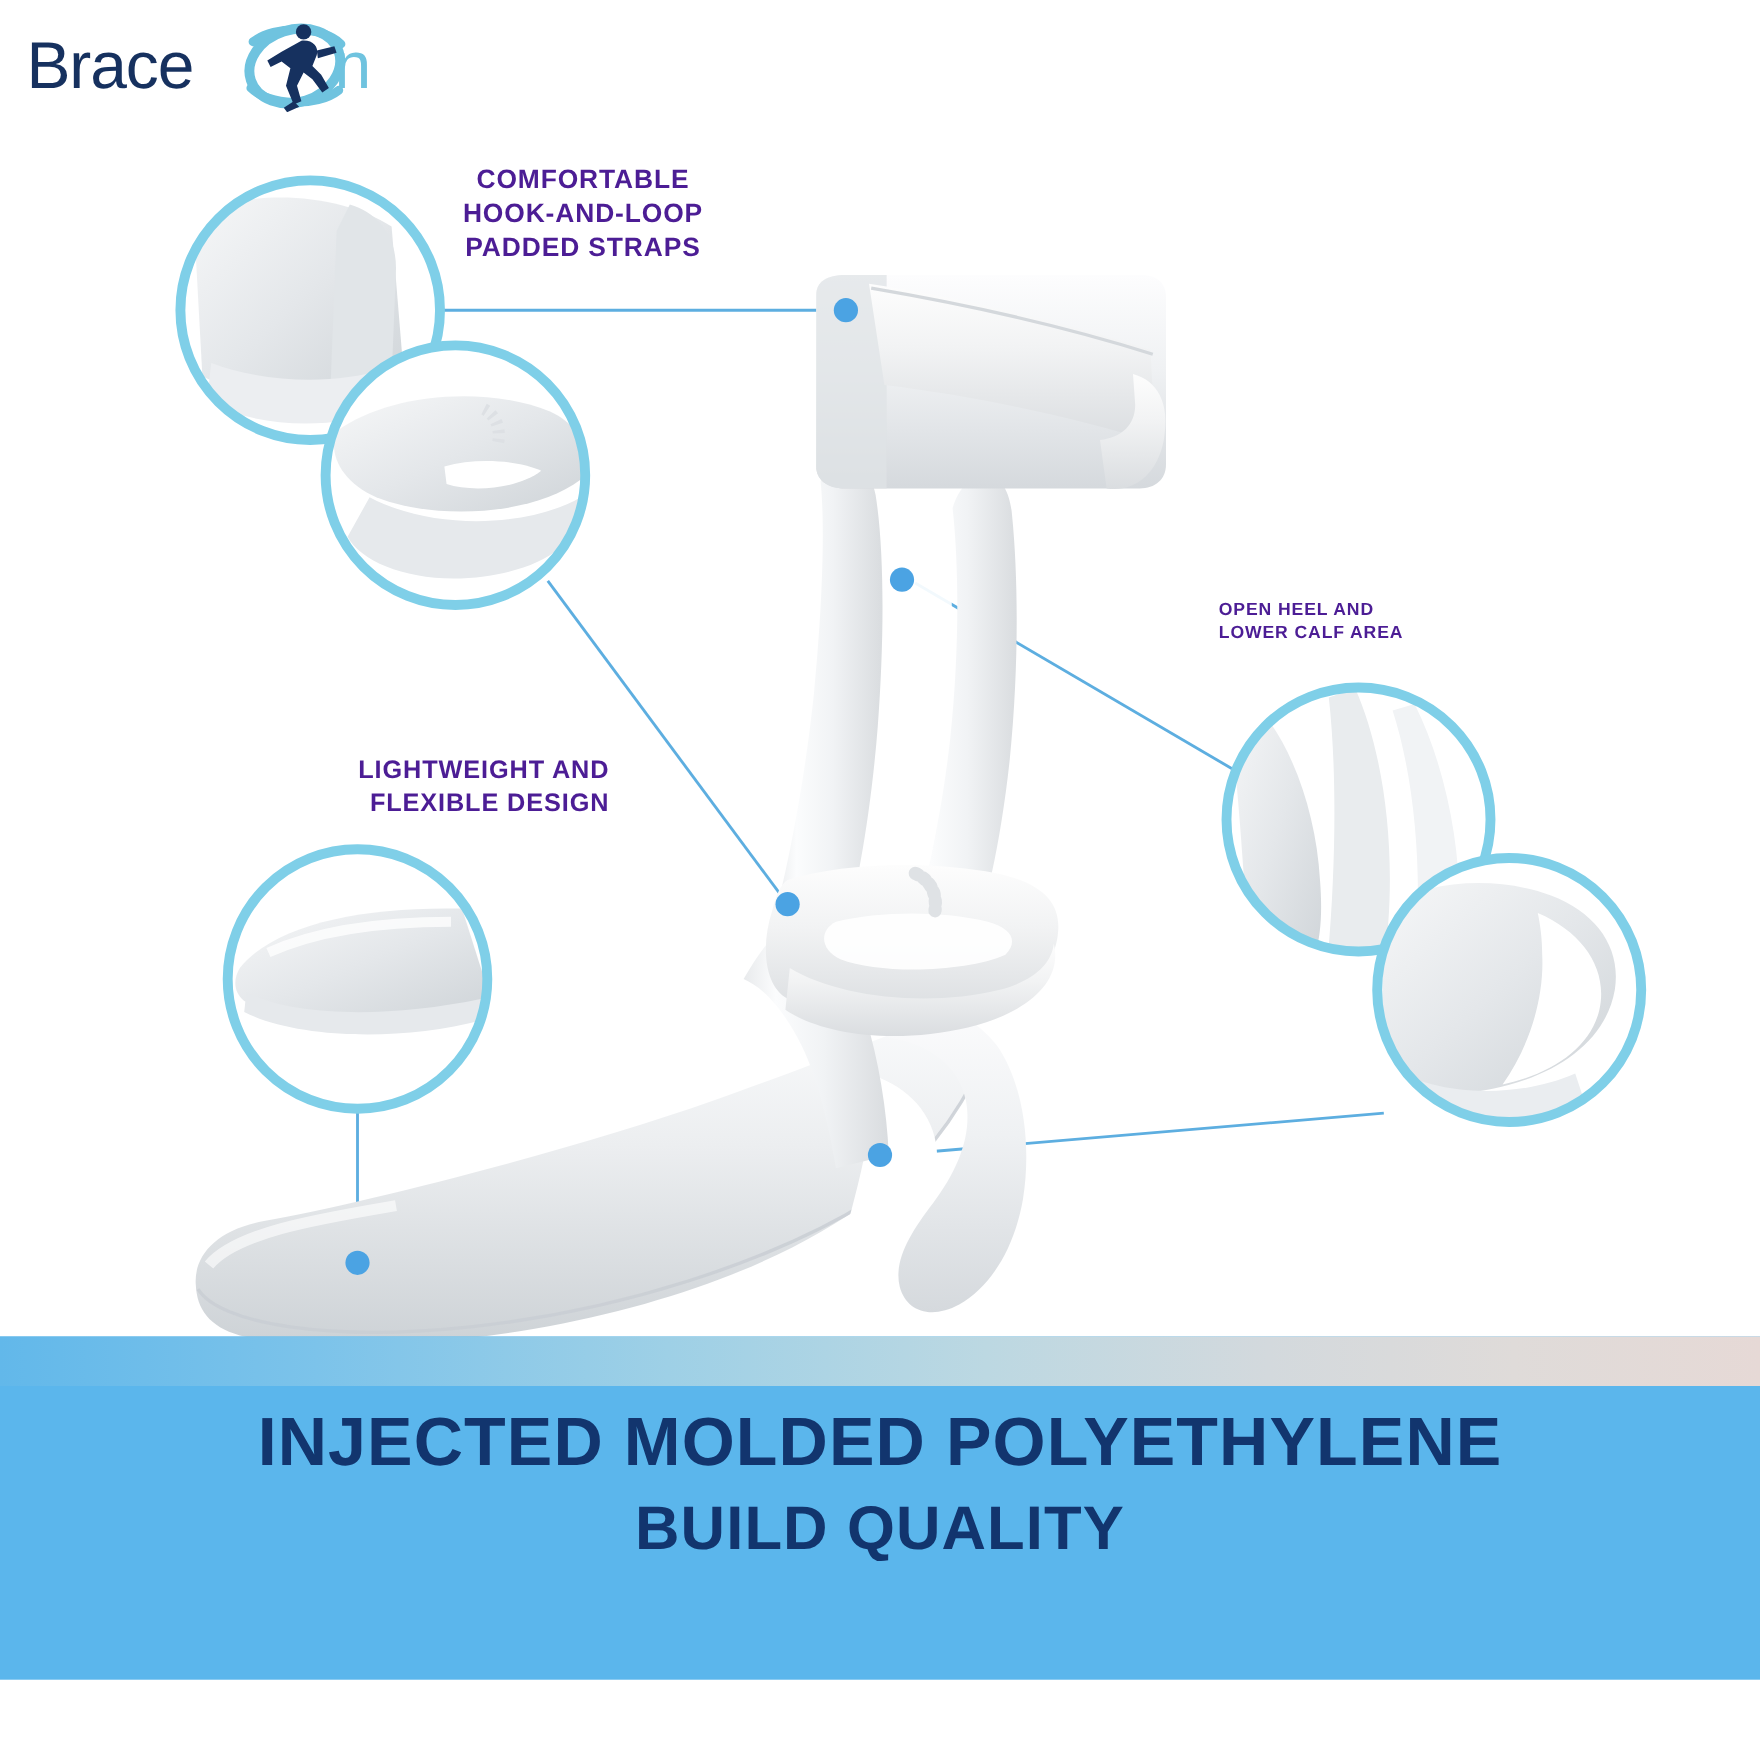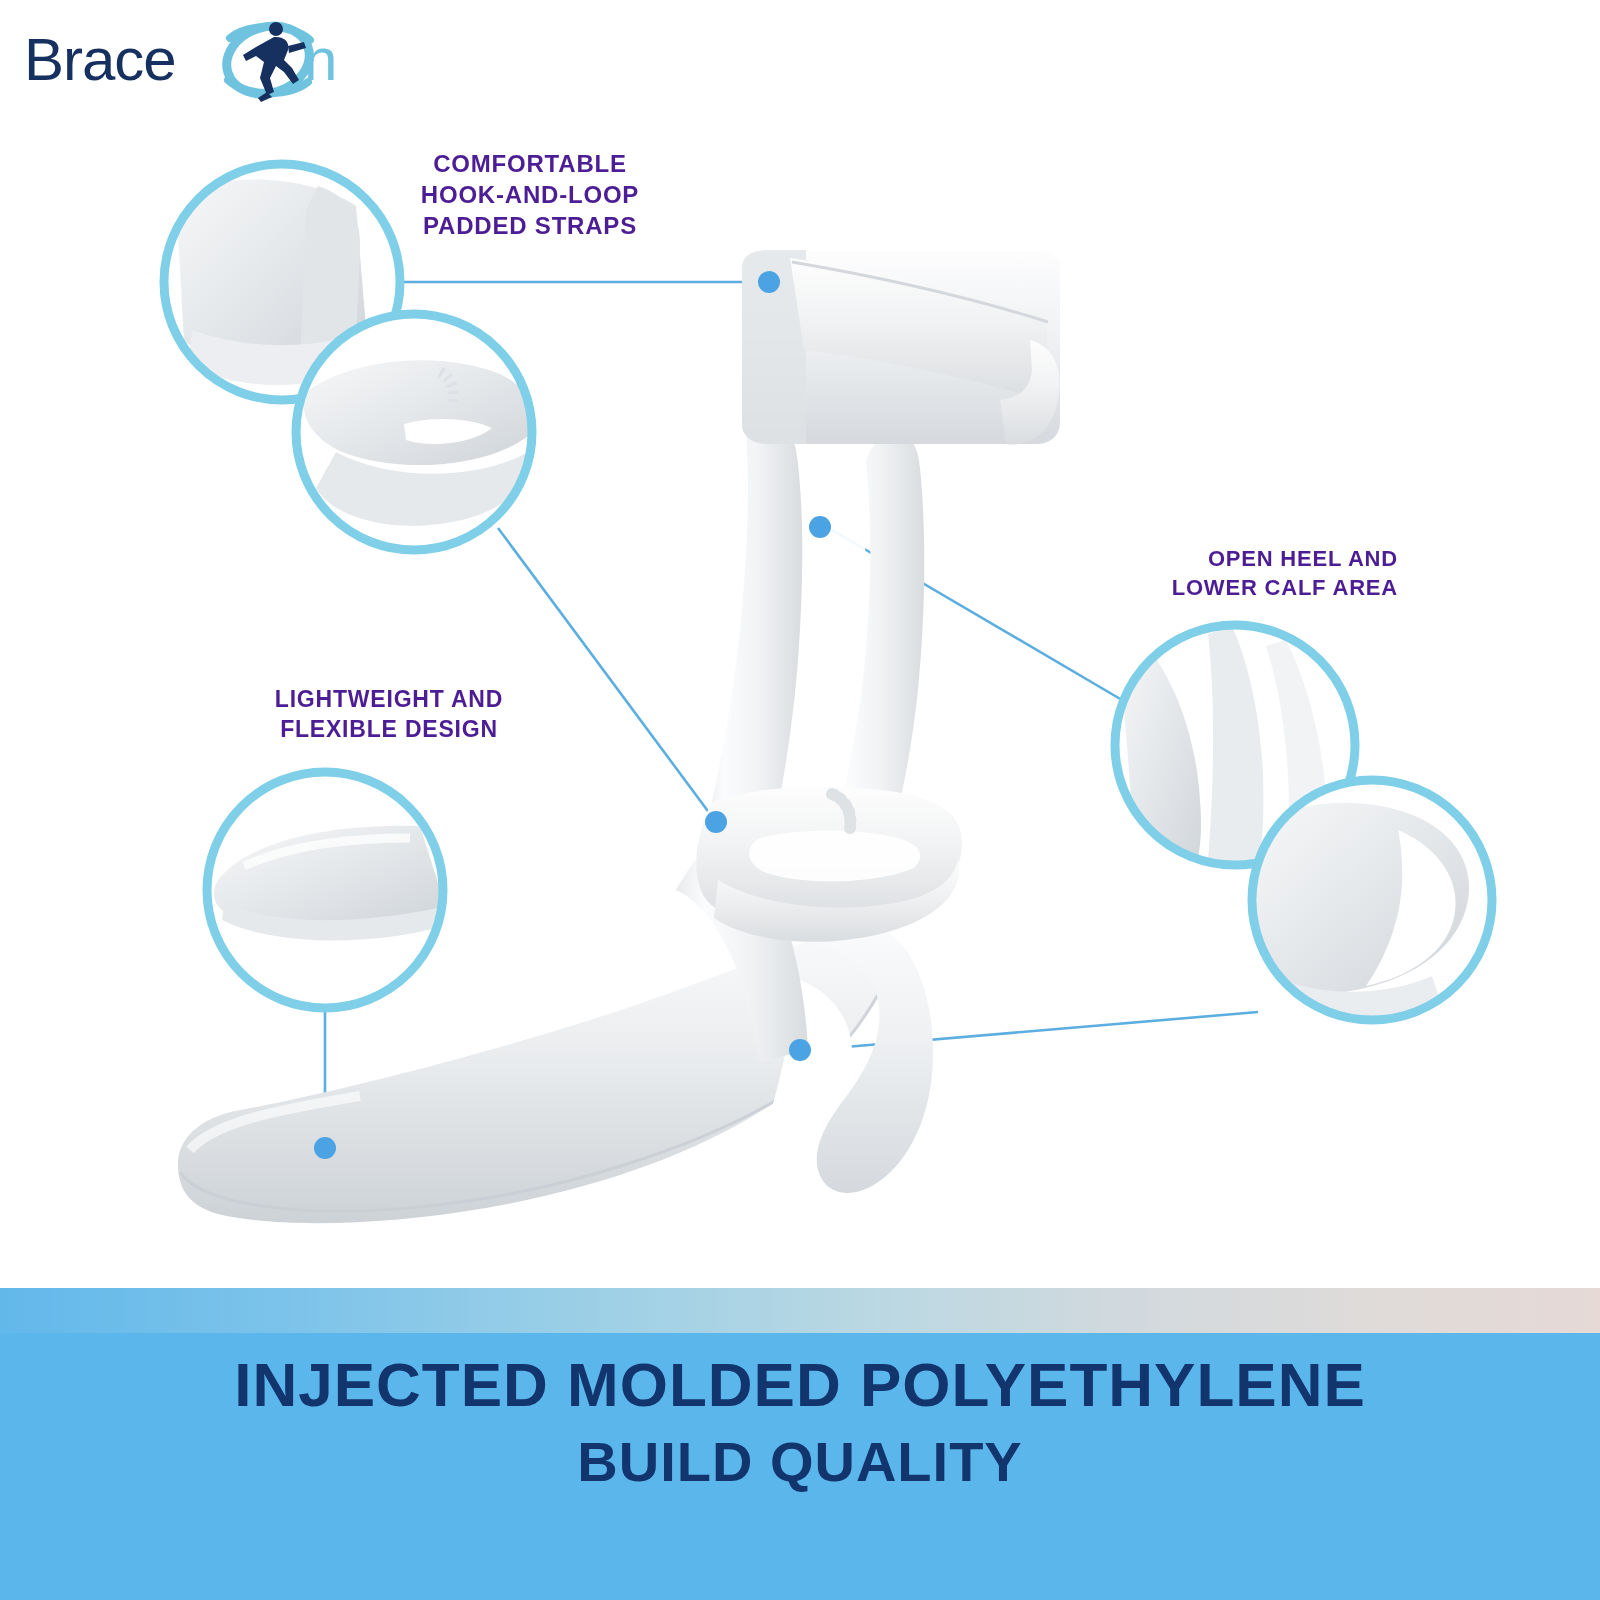--- a/index.html
+++ b/index.html
@@ -19,26 +19,26 @@
   
   .label{
     position:absolute;
     color:#4c1d95;
     font-weight:bold;
     letter-spacing:0.8px;
     line-height:1.30;
     white-space:pre-line;
   }
   #label-straps{left:390px;top:148px;width:280px;text-align:center;font-size:24px;}
-  #label-openheel{left:1108px;top:545px;width:290px;text-align:right;font-size:22px;}
-  #label-lightweight{left:224px;top:685px;width:330px;text-align:center;font-size:23px;}
+  #label-openheel{left:1108px;top:545px;width:290px;text-align:left;font-size:16px;}
+  #label-lightweight{left:224px;top:685px;width:330px;text-align:right;font-size:23px;}
 
   
   .banner{
-    position:absolute;left:0;top:1288px;width:1600px;height:312px;
+    position:absolute;left:0;top:1215px;width:1600px;height:312px;
     background:#5BB6EC;
   }
   .banner-gradient{
     position:absolute;left:0;top:0;width:1600px;height:45px;
     background:linear-gradient(90deg,#62b8ea 0%,#7cc3ea 18%,#9ed0e6 38%,#bcd8e2 56%,#d3d9dd 72%,#dfdbd9 86%,#e6d9d6 100%);
   }
   .banner-text{
     position:absolute;left:0;top:60px;width:1600px;
     text-align:center;color:#12356E;font-weight:bold;
     line-height:1.18;

